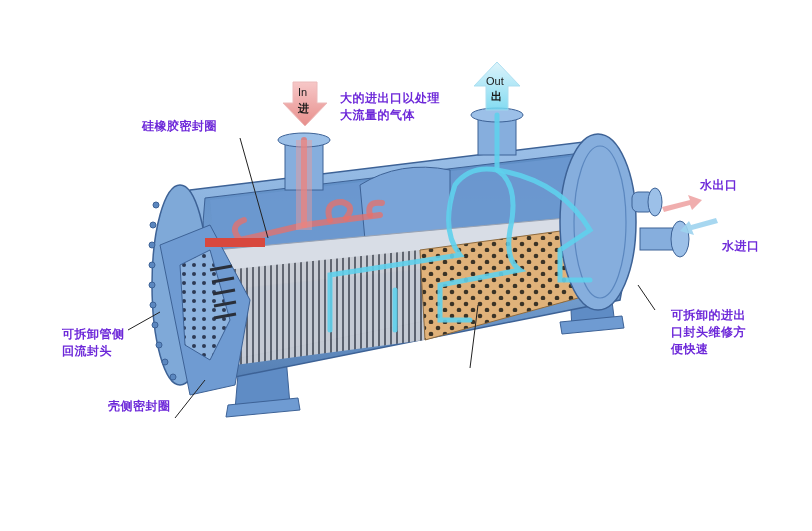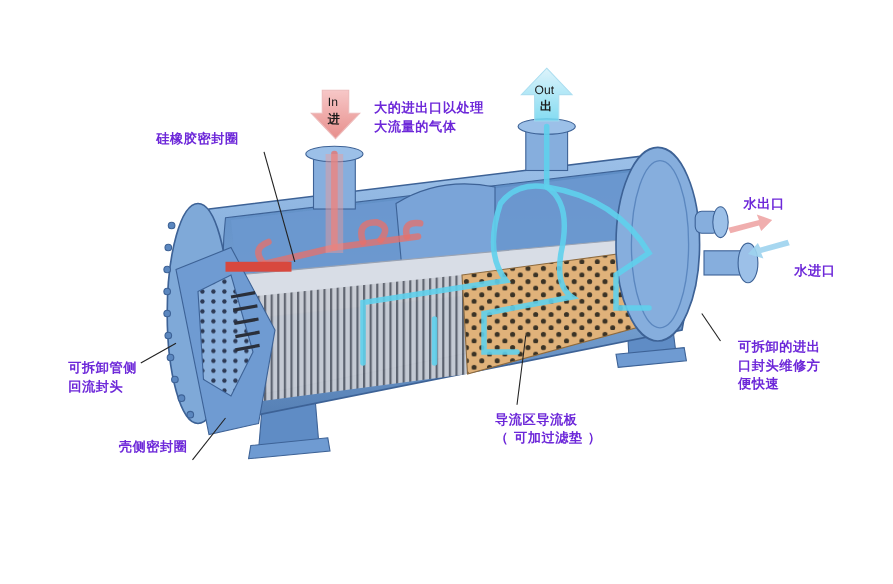--- a/index.html
+++ b/index.html
@@ -152,29 +152,25 @@
     <line x1="655" y1="310" x2="638" y2="285"></line>
   </g>
 </svg>
 
 
 <div class="lbl" style="left:340px;top:90px;">
   <div>大的进出口以处理</div>
   <div>大流量的气体</div>
 </div>
 <div class="lbl" style="left:142px;top:118px;">硅橡胶密封圈</div>
-<div class="lbl" style="left:676px;top:177px;">水出口</div>
+<div class="lbl" style="left:700px;top:177px;">水出口</div>
 <div class="lbl" style="left:722px;top:238px;">水进口</div>
 <div class="lbl" style="left:62px;top:326px;">
   <div>可拆卸管侧</div>
   <div>回流封头</div>
 </div>
 <div class="lbl" style="left:671px;top:307px;">
   <div>可拆卸的进出</div>
   <div>口封头维修方</div>
   <div>便快速</div>
 </div>
-<div class="lbl" style="left:450px;top:373px;">
-  <div>导流区导流板</div>
-  <div>（ 可加过滤垫 ）</div>
-</div>
 <div class="lbl" style="left:108px;top:398px;">壳侧密封圈</div>
 </div>
 
 </body></html>

